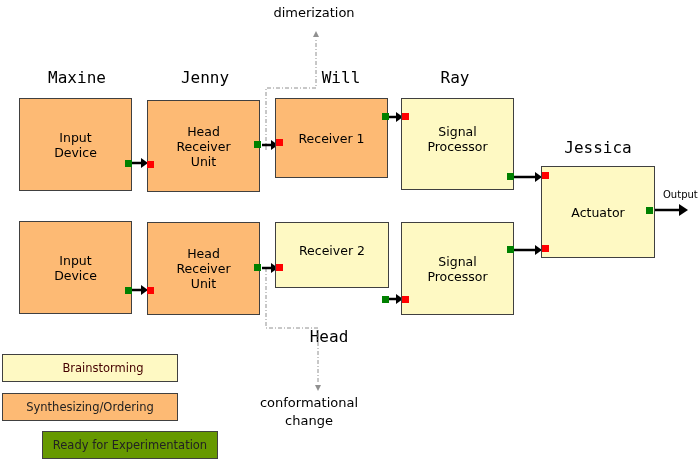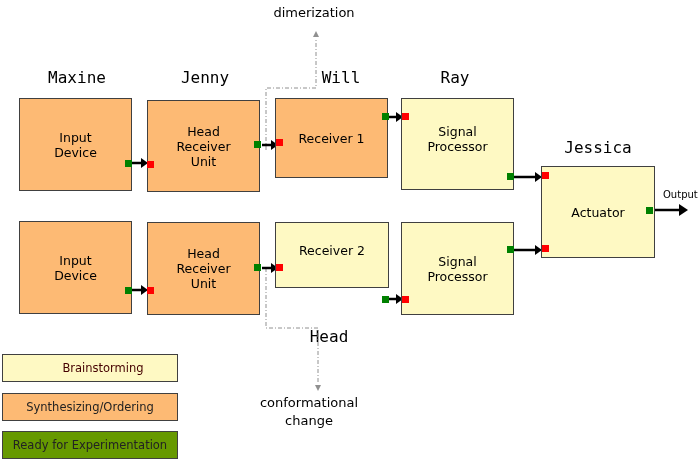--- a/index.html
+++ b/index.html
@@ -111,13 +111,13 @@
 <div class="port in" style="left:276px; top:264px;"></div>
 <div class="port out" style="left:382px; top:296px;"></div>
 <div class="port in" style="left:402px; top:296px;"></div>
 <div class="port out" style="left:507px; top:246px;"></div>
 <div class="port in" style="left:542px; top:245px;"></div>
 
 <div class="port out" style="left:646px; top:207px;"></div>
 
 <div class="legend red" style="top:354px;">Brainstorming</div>
 <div class="legend yellow" style="top:393px;">Synthesizing/Ordering</div>
-<div class="legend green" style="top:431px;">Ready for Experimentation</div>
+<div class="legend green" style="top:431px;margin-left:40px;">Ready for Experimentation</div>
 
 </body></html>

